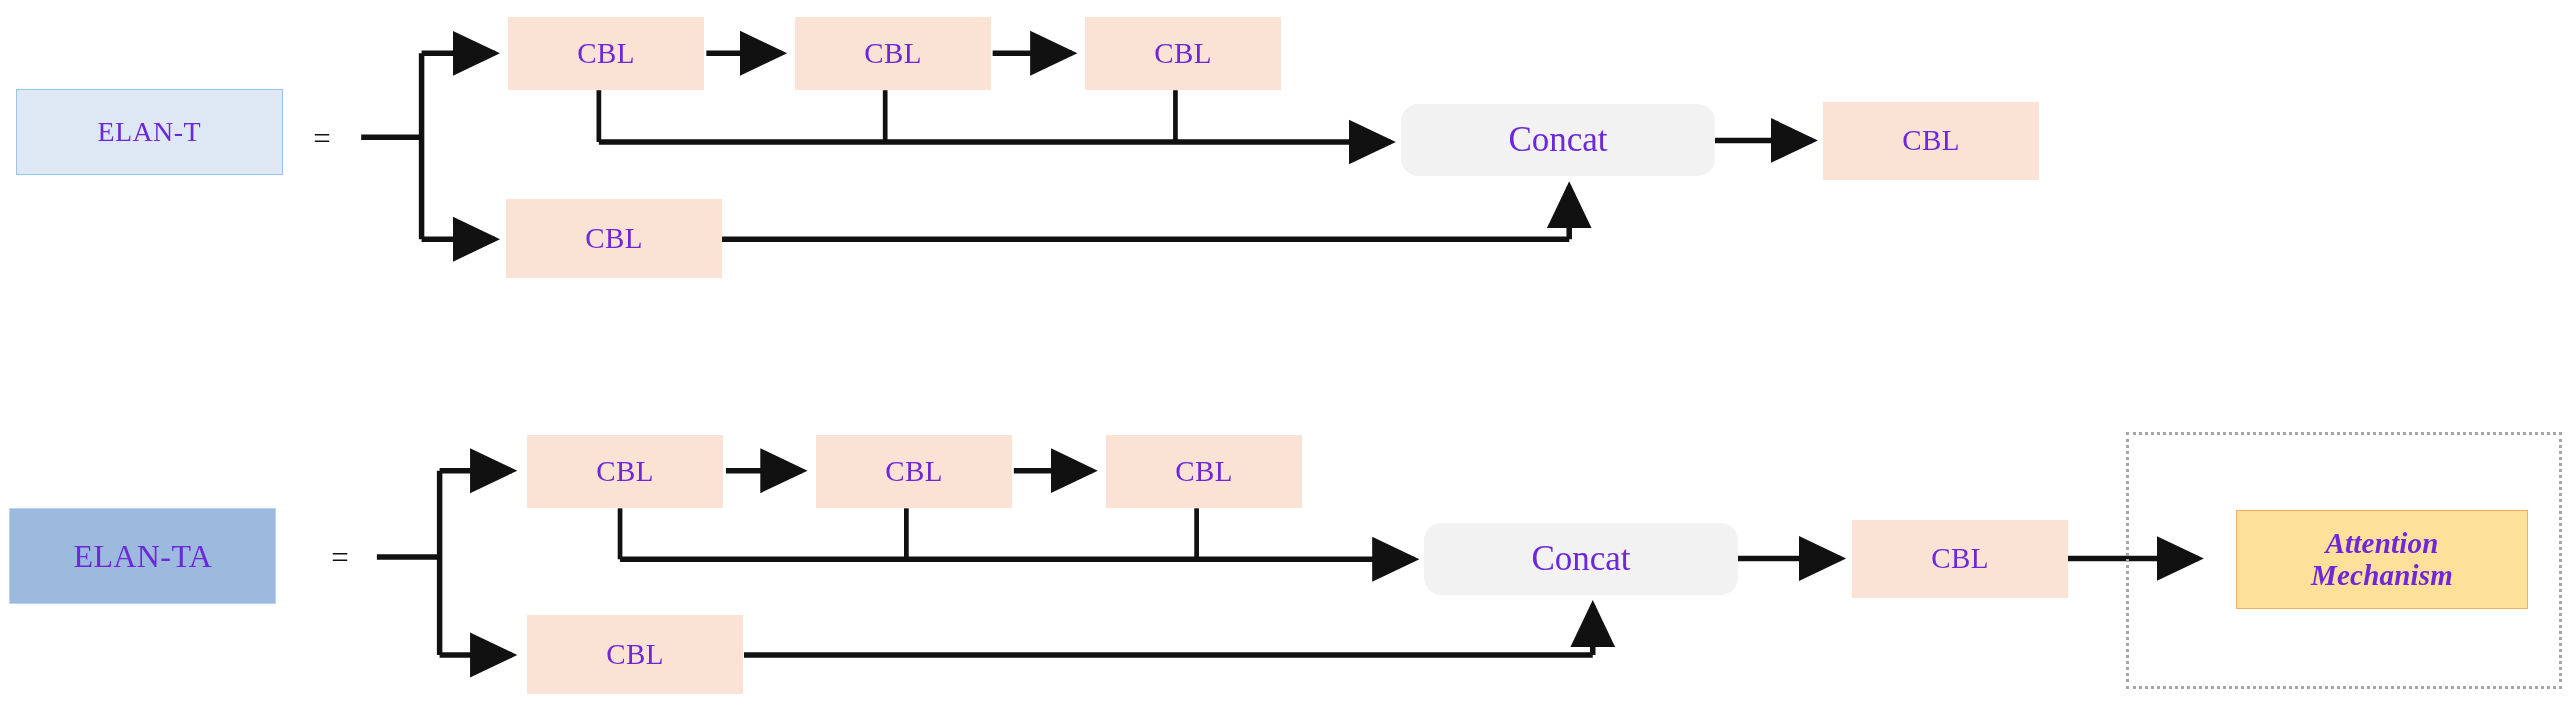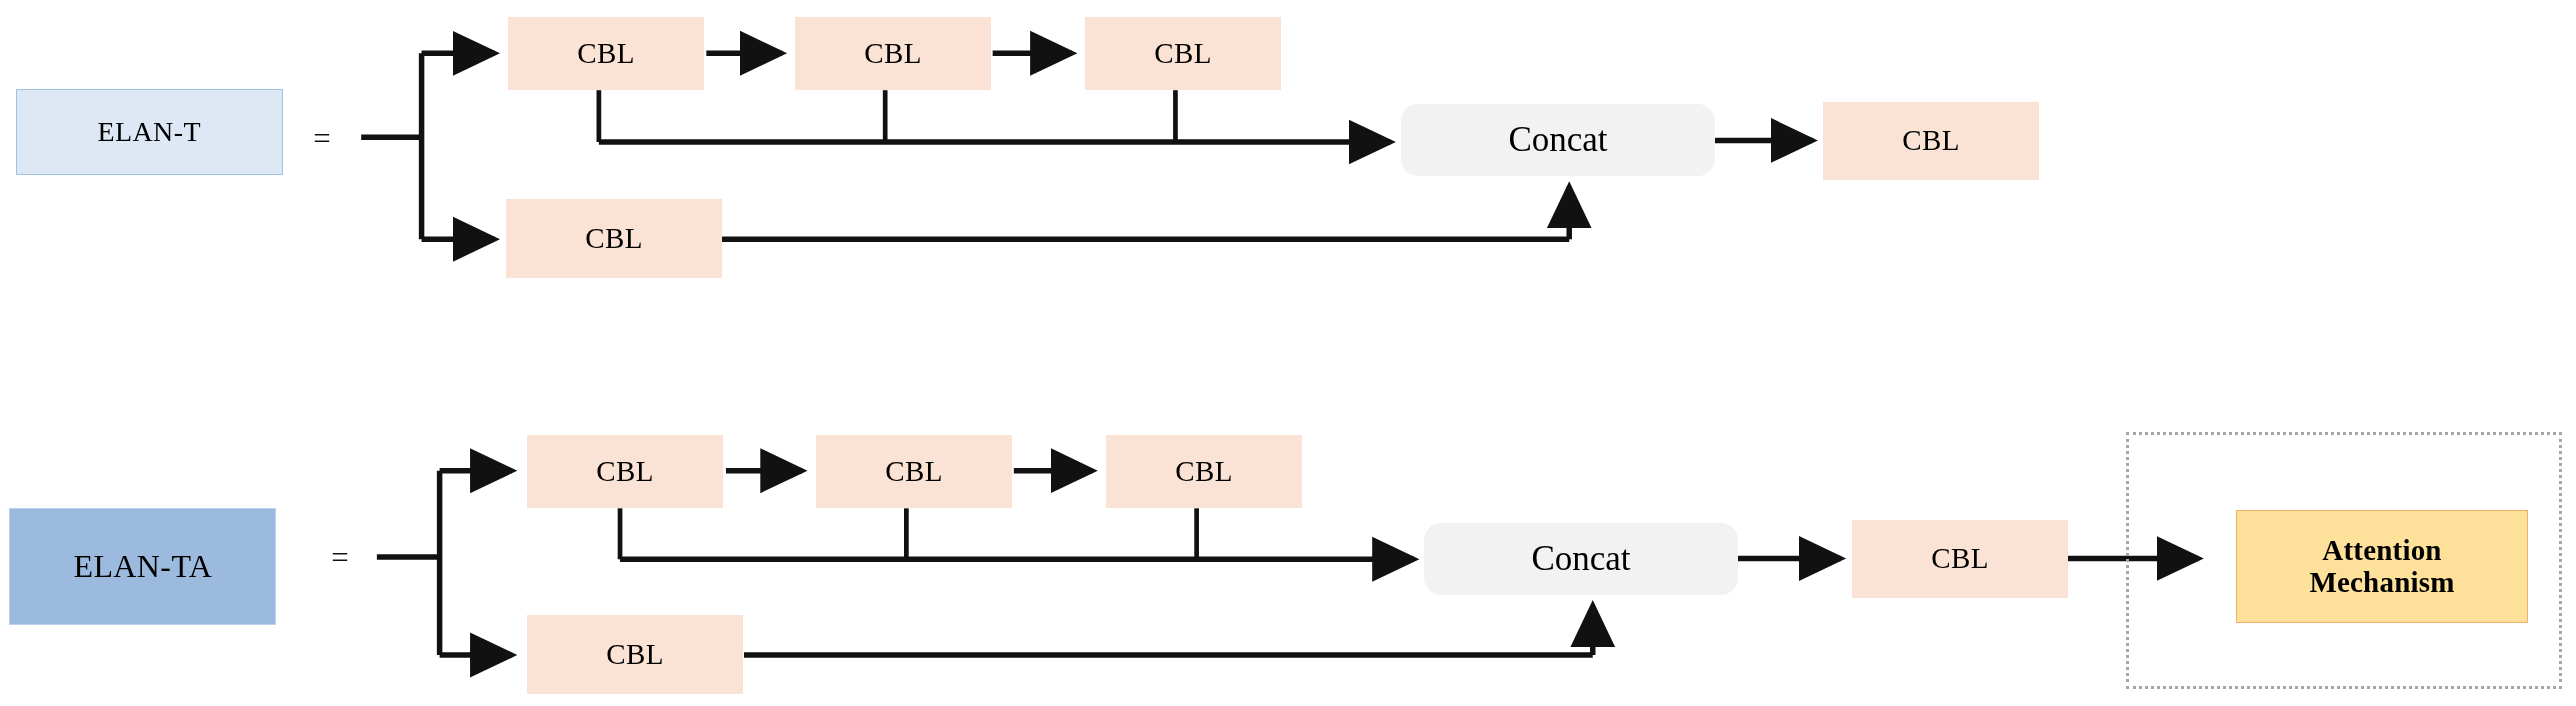--- a/index.html
+++ b/index.html
@@ -25,21 +25,21 @@
     height: 706px;
     pointer-events: none;
   }
   .node {
     position: absolute;
     box-sizing: border-box;
     display: flex;
     align-items: center;
     justify-content: center;
     text-align: center;
-    color: #000000;
+    color: #6d28d9;
     line-height: 1.08;
     z-index: 3;
   }
   .cbl {
     background: #fae3d5;
     font-size: 29px;
     letter-spacing: 0.4px;
   }
   .concat {
     background: #f2f2f2;
@@ -166,21 +166,21 @@
   </div>
 
   <div class="node concat" style="left:1401px; top:104px; width:314px; height:72px;">
     <span>Concat</span>
   </div>
 
   <div class="node cbl" style="left:1823px; top:102px; width:216px; height:78px;">
     <span>CBL</span>
   </div>
 
-  <div class="node elan-ta" style="left:9.4px; top:508px; width:267px; height:117px;">
+  <div class="node elan-ta" style="left:9.4px; top:508px; width:267px; height:96px;">
     <span>ELAN-TA</span>
   </div>
 
   <div class="eq" style="left:322px; top:538px; width:36px; height:39px;">
     <span>=</span>
   </div>
 
   <div class="node cbl" style="left:527px; top:435px; width:196px; height:73px;">
     <span>CBL</span>
   </div>
@@ -198,19 +198,19 @@
   <div class="node concat" style="left:1424px; top:523px; width:314px; height:72px;">
     <span>Concat</span>
   </div>
 
   <div class="node cbl" style="left:1852px; top:520px; width:216px; height:78px;">
     <span>CBL</span>
   </div>
 
   <div class="dotted-group" style="left:2126px; top:432px; width:436px; height:257px;"></div>
 
-  <div class="node attn" style="left:2236px; top:510px; width:292px; height:113px; flex-direction:column;">
+  <div class="node attn" style="left:2236px; top:510px; width:292px; height:99px; flex-direction:column;font-style:italic;">
     <span>Attention</span>
     <span>Mechanism</span>
   </div>
 
 </div>
 
 
 </body></html>

